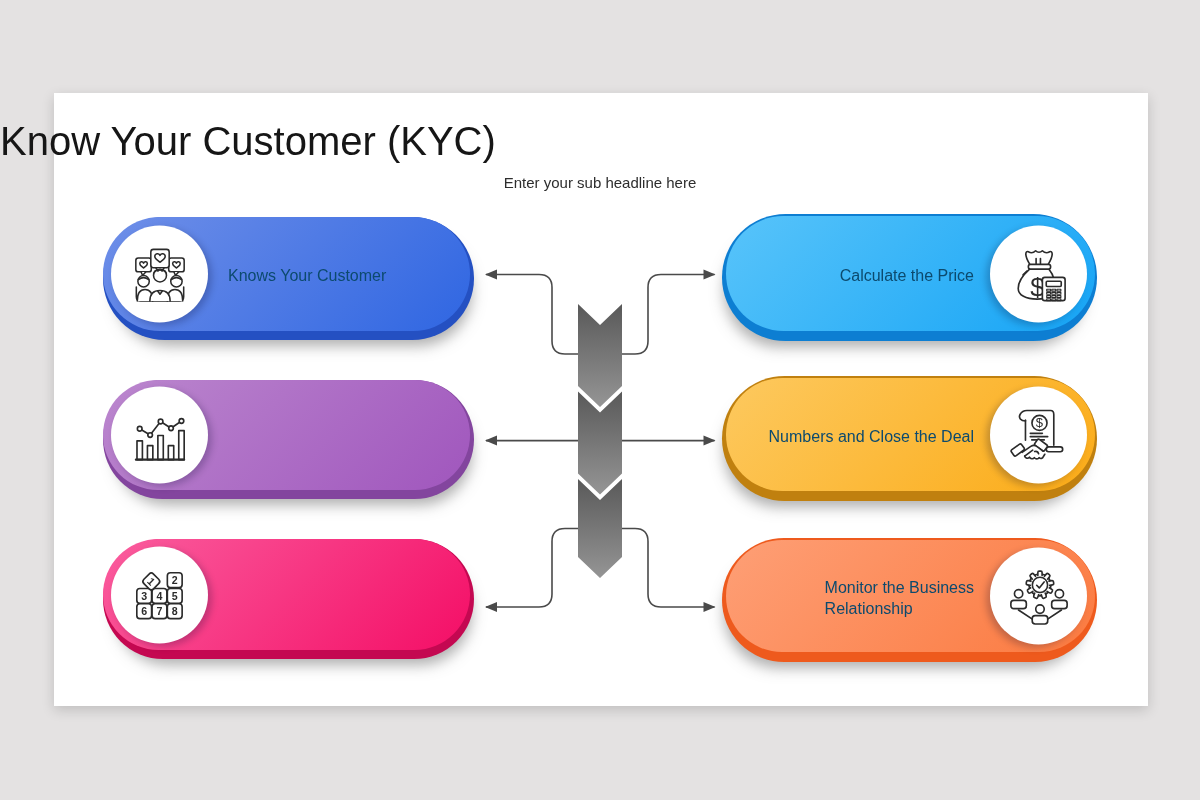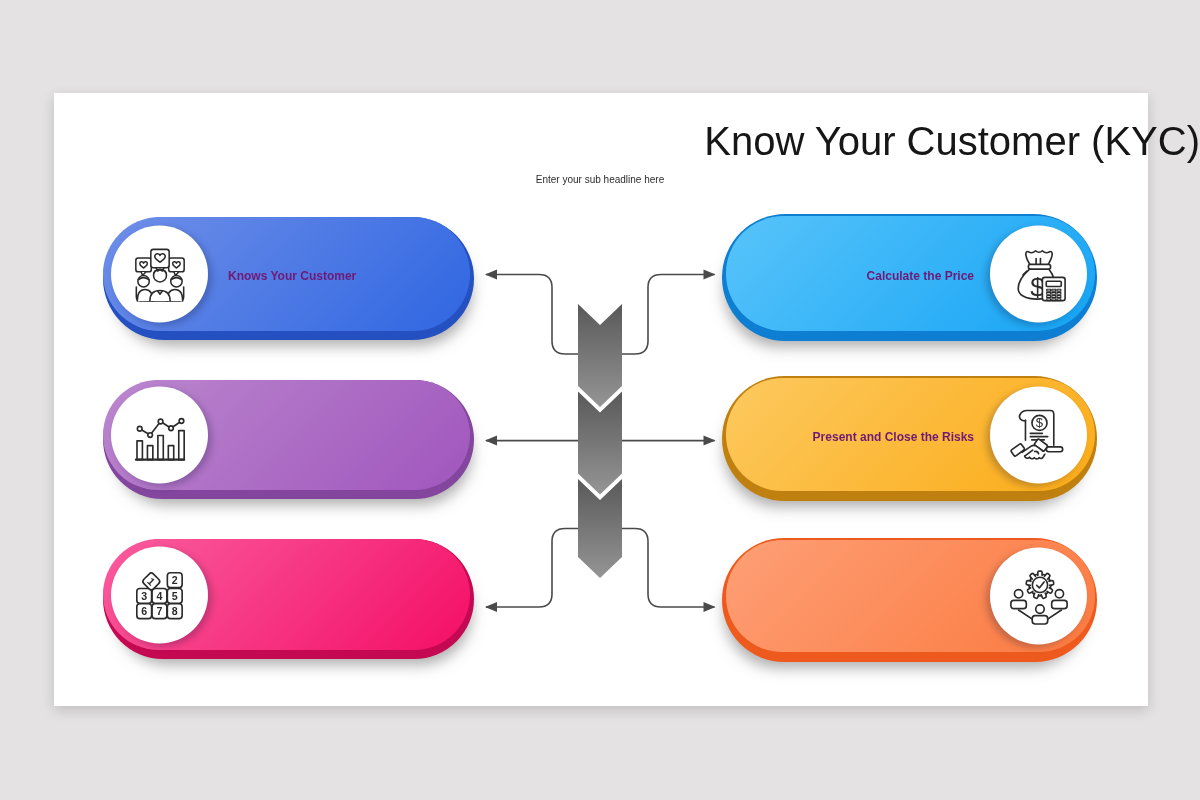--- a/index.html
+++ b/index.html
@@ -1,28 +1,28 @@
 <!DOCTYPE html>
 <html><head>
 <meta charset="utf-8">
 <style>
 html,body{margin:0;padding:0}
 body{width:1200px;height:800px;background:#e4e2e2;font-family:"Liberation Sans",sans-serif;position:relative;overflow:hidden}
 .slide{position:absolute;left:54px;top:93px;width:1094px;height:613px;background:#fff;box-shadow:0 4px 12px rgba(0,0,0,.16)}
-.title{position:absolute;left:0;top:121px;width:1200px;text-align:right;font-size:40px;line-height:1;color:#161616}
-.sub{position:absolute;left:0;top:175px;width:1200px;text-align:center;font-size:10px;line-height:1;color:#2d2d2d}
+.title{position:absolute;left:0;top:121px;width:1200px;text-align:left;font-size:40px;line-height:1;color:#161616}
+.sub{position:absolute;left:0;top:175px;width:1200px;text-align:center;font-size:15px;line-height:1;color:#2d2d2d}
 .cap{position:absolute}
 .ex{position:absolute;border-radius:999px}
 .exl{left:-.5px;right:-4px;top:-.5px;bottom:-9px;box-shadow:5px 13px 14px -7px rgba(95,95,95,.5)}
 .exr{left:-4px;right:-1.5px;top:-2px;bottom:-9.5px;box-shadow:-5px 13px 14px -7px rgba(95,95,95,.5)}
 .main{position:absolute;left:0;top:0;width:100%;height:100%;border-radius:999px}
 .circ{position:absolute;width:97px;height:97px;border-radius:50%;background:#fff;top:50%;transform:translateY(-50%);display:flex;align-items:center;justify-content:center}
 .circ.l{left:8px;box-shadow:4px 3px 7px rgba(0,0,40,.22)}
 .circ.r{right:8px;box-shadow:-4px 3px 7px rgba(0,0,40,.22)}
-.txt{position:absolute;top:calc(50% + 2px);transform:translateY(-50%);color:#701a75;font-weight:bold;font-size:12px;line-height:20.5px}
+.txt{position:absolute;top:calc(50% + 2px);transform:translateY(-50%);color:#0c4a6e;font-weight:normal;font-size:16px;line-height:20.5px}
 .txt.l{left:125px;text-align:left}
 .txt.r{right:121px;text-align:left}
 svg.ico{display:block}
 </style>
 </head>
 <body>
 <div class="slide"></div>
 <div class="title">Know Your Customer (KYC)</div>
 <div class="sub">Enter your sub headline here</div>
 <svg id="wires" width="1200" height="800" style="position:absolute;left:0;top:0">
@@ -189,21 +189,21 @@
           <g transform="rotate(36 32 41)">
             <rect x="25.8" y="37.2" width="12.5" height="7.6" rx="1.8" fill="#fff"></rect>
           </g>
           <path d="M12.5,48.5 L21.5,42.3 C23.5,41 26,41 28,42.5 L34.5,47.3" fill="#fff"></path>
           <path d="M15.2,52.3 L23.5,46.2"></path>
           <path d="M15.2,52.3 c0.5,2.3 3.3,3.1 4.9,1.2 c1,2 3.9,2.2 5.1,0.4 c1.2,1.8 3.9,1.8 4.9,0 c1.4,1.5 3.7,1 4.3,-0.9 L36,50.5"></path>
           <path d="M25.5,47.6 c2,-0.5 3.6,0.5 4.1,2.3"></path>
         </g>
       </svg>
     </div>
-<div class="txt r">Present and Close the Risks</div>
+<div class="txt r">Numbers and Close the Deal</div>
 </div>
 
 <div class="cap" style="left:726px;top:540px;width:369px;height:112px">
 <div class="ex exr" style="background:#ee5a1d"></div>
 <div class="main" style="background:linear-gradient(135deg,#fe9f76,#fb7a40)"></div>
 <div class="circ r">
       <svg class="ico" width="58" height="58" viewBox="0 0 60 60">
         <g fill="none" stroke="#2b2b2b" stroke-width="1.7" stroke-linecap="round" stroke-linejoin="round">
           <path d="M8.8,44 L27,56 M53.2,44 L35,56"></path>
           <circle cx="31" cy="18" r="11.3" fill="#fff"></circle>
@@ -222,13 +222,14 @@
           <path d="M27.6,18.4 L30.3,21.1 L35.3,14.9"></path>
           <rect x="0.9" y="34" width="16" height="8.6" rx="3" fill="#fff"></rect>
           <circle cx="8.9" cy="27.2" r="4.3" fill="#fff"></circle>
           <rect x="43.1" y="34" width="16" height="8.6" rx="3" fill="#fff"></rect>
           <circle cx="51.1" cy="27.2" r="4.3" fill="#fff"></circle>
           <rect x="23" y="49.8" width="16" height="8.6" rx="3" fill="#fff"></rect>
           <circle cx="31" cy="43" r="4.4" fill="#fff"></circle>
         </g>
       </svg>
     </div>
+<div class="txt r">Monitor the Business<br>Relationship</div>
 </div>
 
 </body></html>

